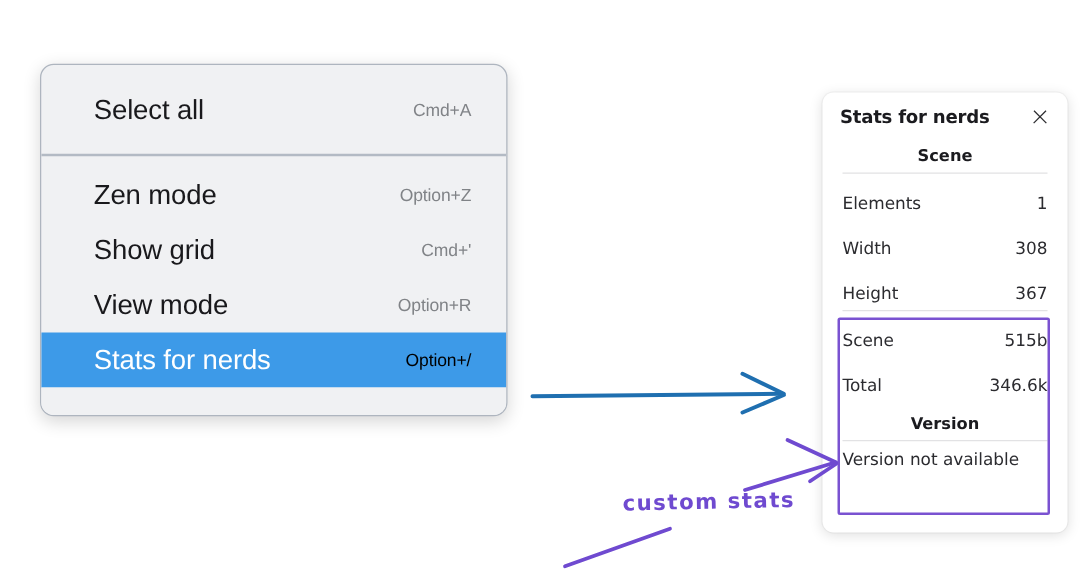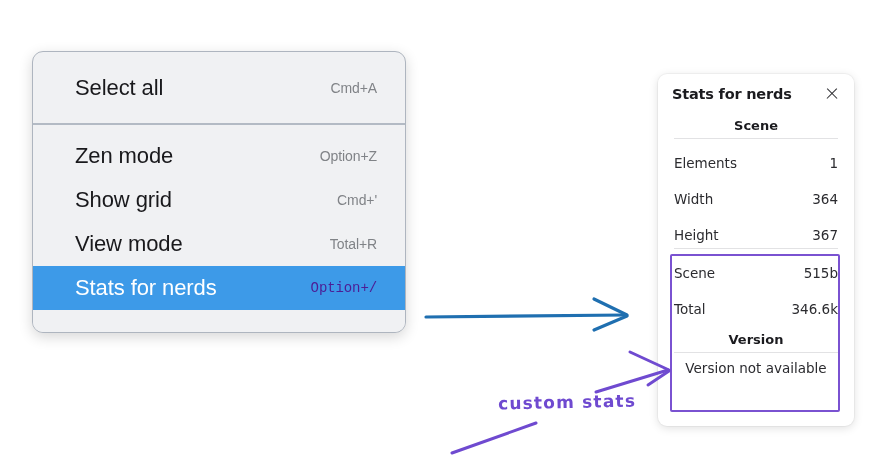--- a/index.html
+++ b/index.html
@@ -58,21 +58,21 @@
   }
 
   .menu-item .mi-shortcut {
     font-size: 14px;
     color: #808387;
     letter-spacing: -0.1px;
   }
 
   .menu-item.selected { background: #3d9ae8; }
   .menu-item.selected .mi-label { color: #ffffff; }
-  .menu-item.selected .mi-shortcut { color: #4c1d95; font-family: Liberation Mono, monospace; }
+  .menu-item.selected .mi-shortcut { color: #000000; }
 
   .menu-footer { height: 22px; background: #f0f1f3; }
 
   
   .stats-panel {
     position: absolute;
     left: 658px;
     top: 74px;
     width: 196px;
     height: 352px;
@@ -141,21 +141,21 @@
     margin-top: 12px;
   }
 
   .stat-row .k { text-align: left; }
   .stat-row .v { text-align: right; }
 
   .single-line {
     font-size: 13.5px;
     color: #2b2b2f;
     padding: 4px 2px 2px 2px;
-    text-align: center;
+    text-align: left;
   }
 
   
   .annot-box {
     position: absolute;
     left: 670px;
     top: 254px;
     width: 170px;
     height: 158px;
     border: 2px solid #7a52d1;
@@ -206,21 +206,21 @@
       <div class="menu-item">
         <span class="mi-label">Zen mode</span>
         <span class="mi-shortcut">Option+Z</span>
       </div>
       <div class="menu-item">
         <span class="mi-label">Show grid</span>
         <span class="mi-shortcut">Cmd+'</span>
       </div>
       <div class="menu-item">
         <span class="mi-label">View mode</span>
-        <span class="mi-shortcut">Total+R</span>
+        <span class="mi-shortcut">Option+R</span>
       </div>
       <div class="menu-item selected">
         <span class="mi-label">Stats for nerds</span>
         <span class="mi-shortcut">Option+/</span>
       </div>
       <div class="menu-footer"></div>
     </div>
 
   </div>
 
@@ -232,21 +232,21 @@
     </div>
 
     <div class="section-head">Scene</div>
     <div class="section-rule"></div>
     <div class="stat-row">
       <span class="k">Elements</span>
       <span class="v">1</span>
     </div>
     <div class="stat-row">
       <span class="k">Width</span>
-      <span class="v">364</span>
+      <span class="v">308</span>
     </div>
     <div class="stat-row">
       <span class="k">Height</span>
       <span class="v">367</span>
     </div>
 
     <div class="section-rule"></div>
     <div class="stat-row">
       <span class="k">Scene</span>
       <span class="v">515b</span>

